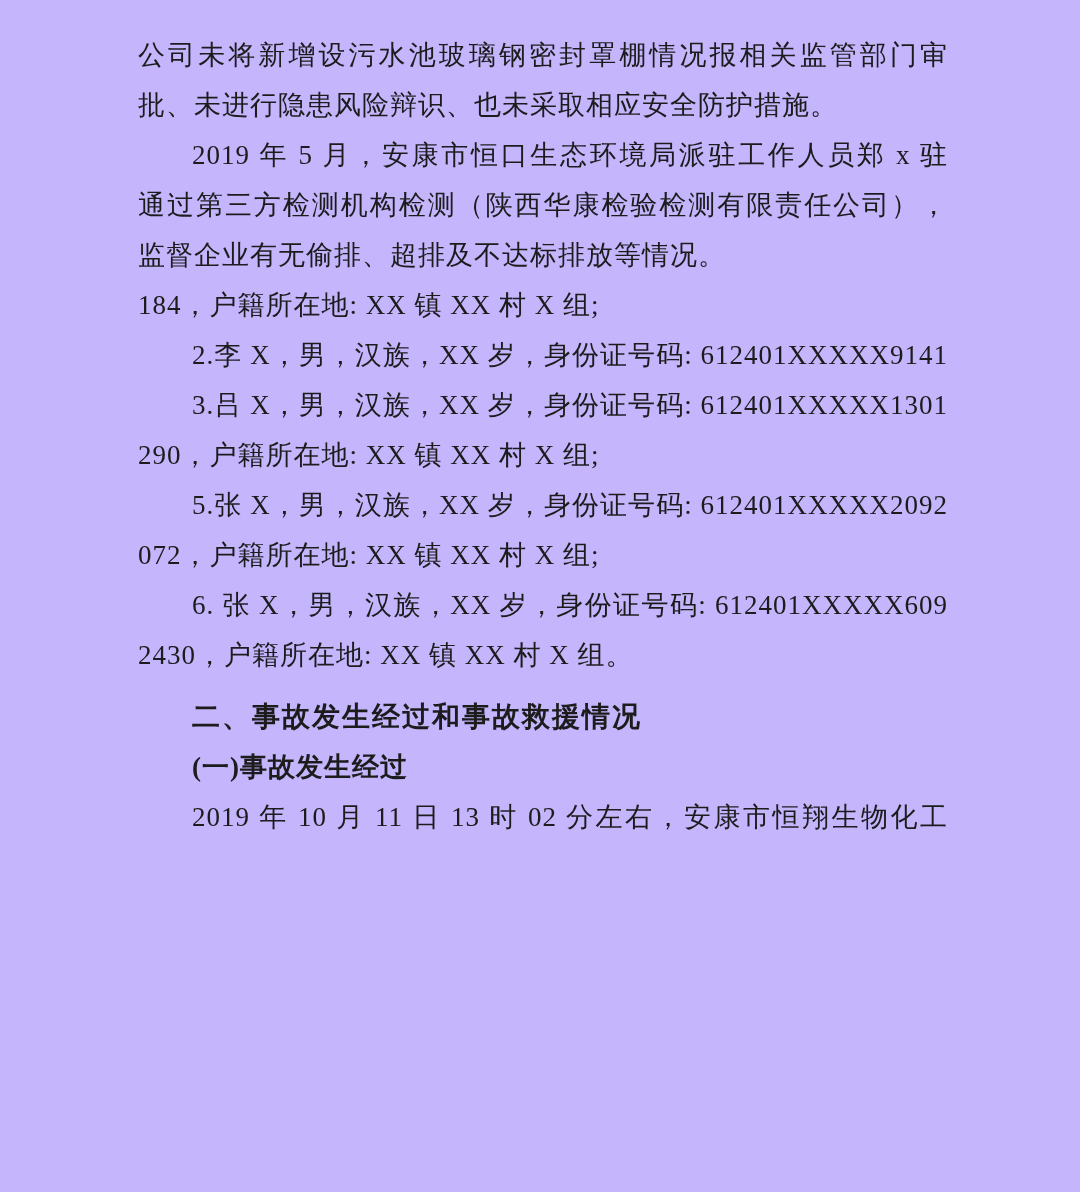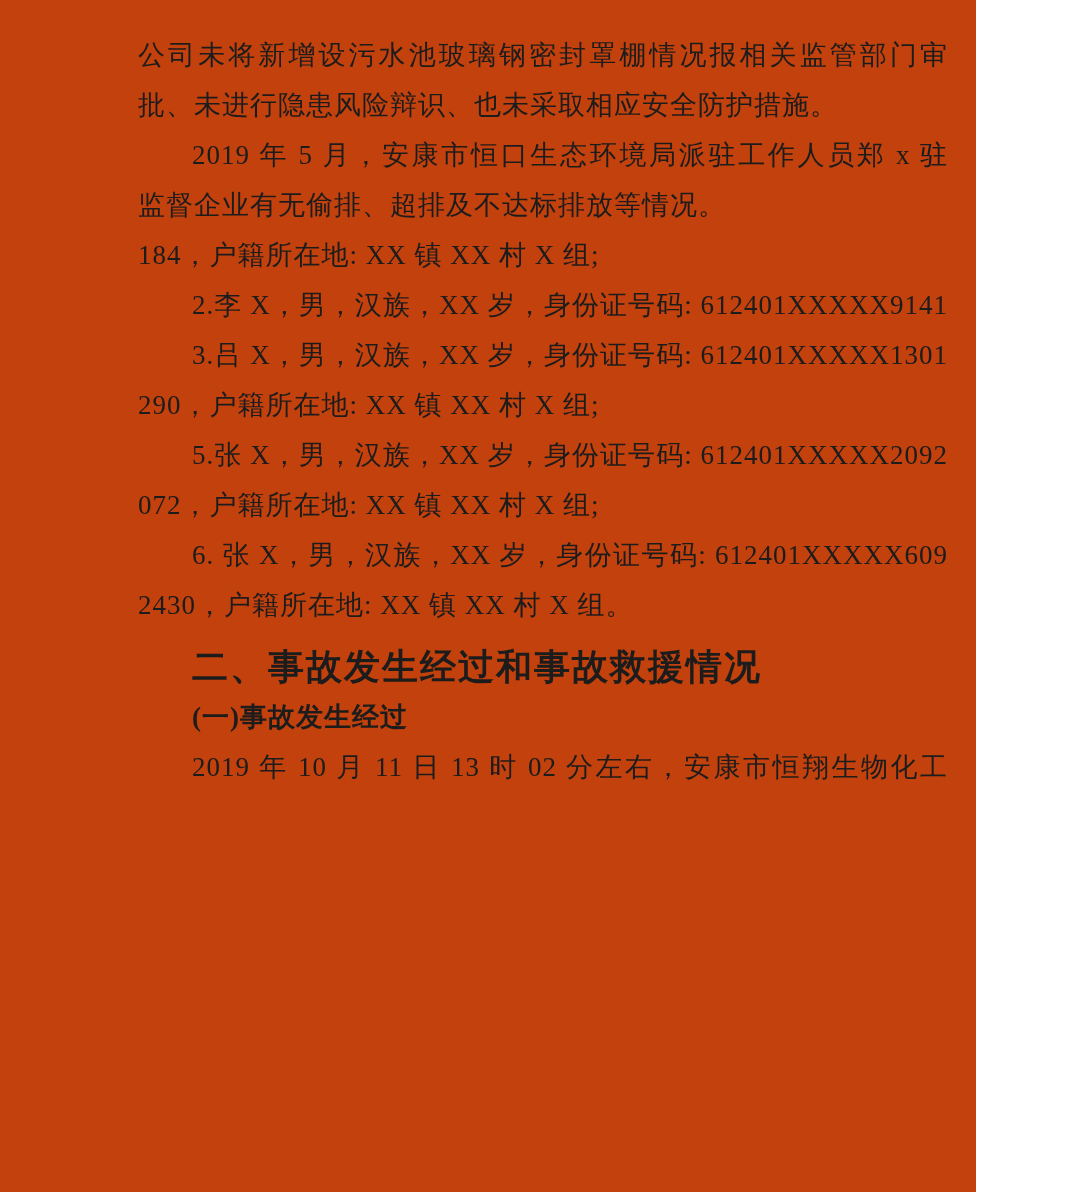--- a/index.html
+++ b/index.html
@@ -2,23 +2,23 @@
 <html><head>
 <meta charset="utf-8">
 <style>
   html, body {
     margin: 0;
     padding: 0;
     background: #ffffff;
   }
   .page {
     position: relative;
-    width: 976px;
+    width: 1080px;
     height: 1192px;
-    background: #c2410c;
+    background: #c4b5fd;
     overflow: hidden;
   }
   .content {
     position: absolute;
     left: 138px;
     top: 30px;
     width: 810px;
   }
   .line {
     font-family: "Liberation Serif", serif;
@@ -35,35 +35,36 @@
   }
   .line.indent {
     text-indent: 54px;
   }
   .line.kai-bold {
     font-weight: 700;
   }
   .line.hei-bold {
     font-family: "Liberation Sans", sans-serif;
     font-weight: 700;
-    font-size: 36px;
+    font-size: 28px;
     letter-spacing: 2px;
   }
   .line.gap-before {
     margin-top: 12px;
   }
 </style>
 </head>
 <body>
 
 <div class="page">
   <div class="content" id="doc-content" style="color: rgb(28, 28, 28);">
       <div class="line body justify">公司未将新增设污水池玻璃钢密封罩棚情况报相关监管部门审</div>
       <div class="line body">批、未进行隐患风险辩识、也未采取相应安全防护措施。</div>
       <div class="line body indent justify">2019 年 5 月，安康市恒口生态环境局派驻工作人员郑 x 驻</div>
+      <div class="line body justify">通过第三方检测机构检测（陕西华康检验检测有限责任公司），</div>
       <div class="line body">监督企业有无偷排、超排及不达标排放等情况。</div>
       <div class="line body">184，户籍所在地: XX 镇 XX 村 X 组;</div>
       <div class="line body indent justify">2.李 X，男，汉族，XX 岁，身份证号码: 612401XXXXX9141</div>
       <div class="line body indent justify">3.吕 X，男，汉族，XX 岁，身份证号码: 612401XXXXX1301</div>
       <div class="line body">290，户籍所在地: XX 镇 XX 村 X 组;</div>
       <div class="line body indent justify">5.张 X，男，汉族，XX 岁，身份证号码: 612401XXXXX2092</div>
       <div class="line body">072，户籍所在地: XX 镇 XX 村 X 组;</div>
       <div class="line body indent justify">6. 张 X，男，汉族，XX 岁，身份证号码: 612401XXXXX609</div>
       <div class="line body">2430，户籍所在地: XX 镇 XX 村 X 组。</div>
       <div class="line hei-bold indent gap-before">二、事故发生经过和事故救援情况</div>

